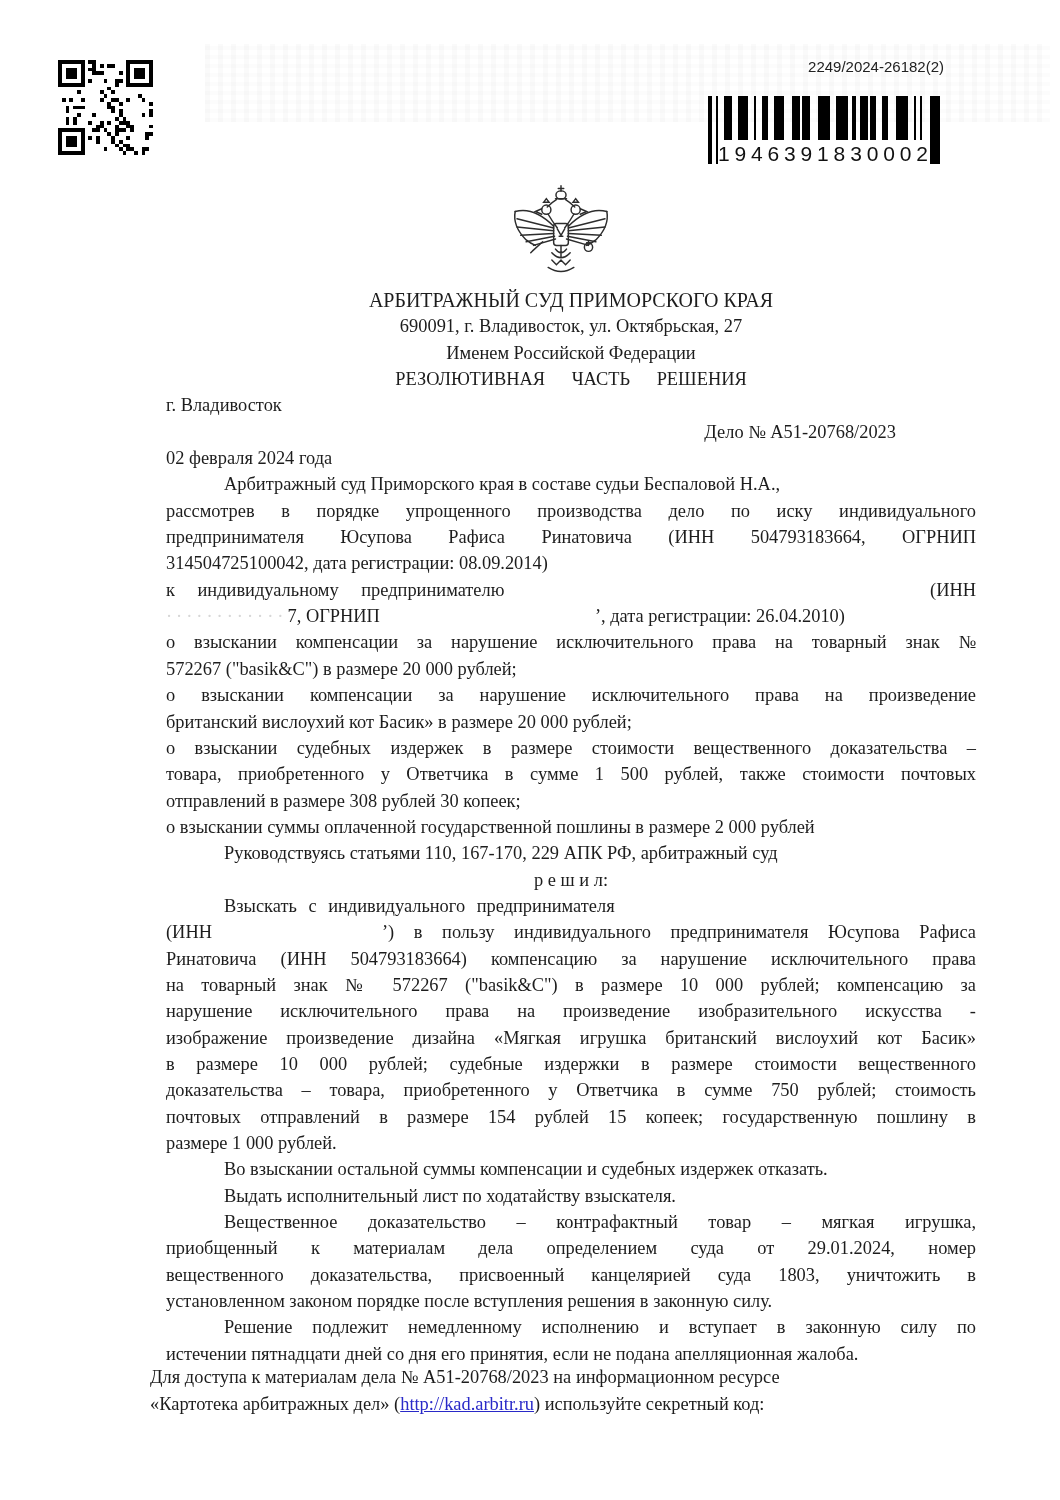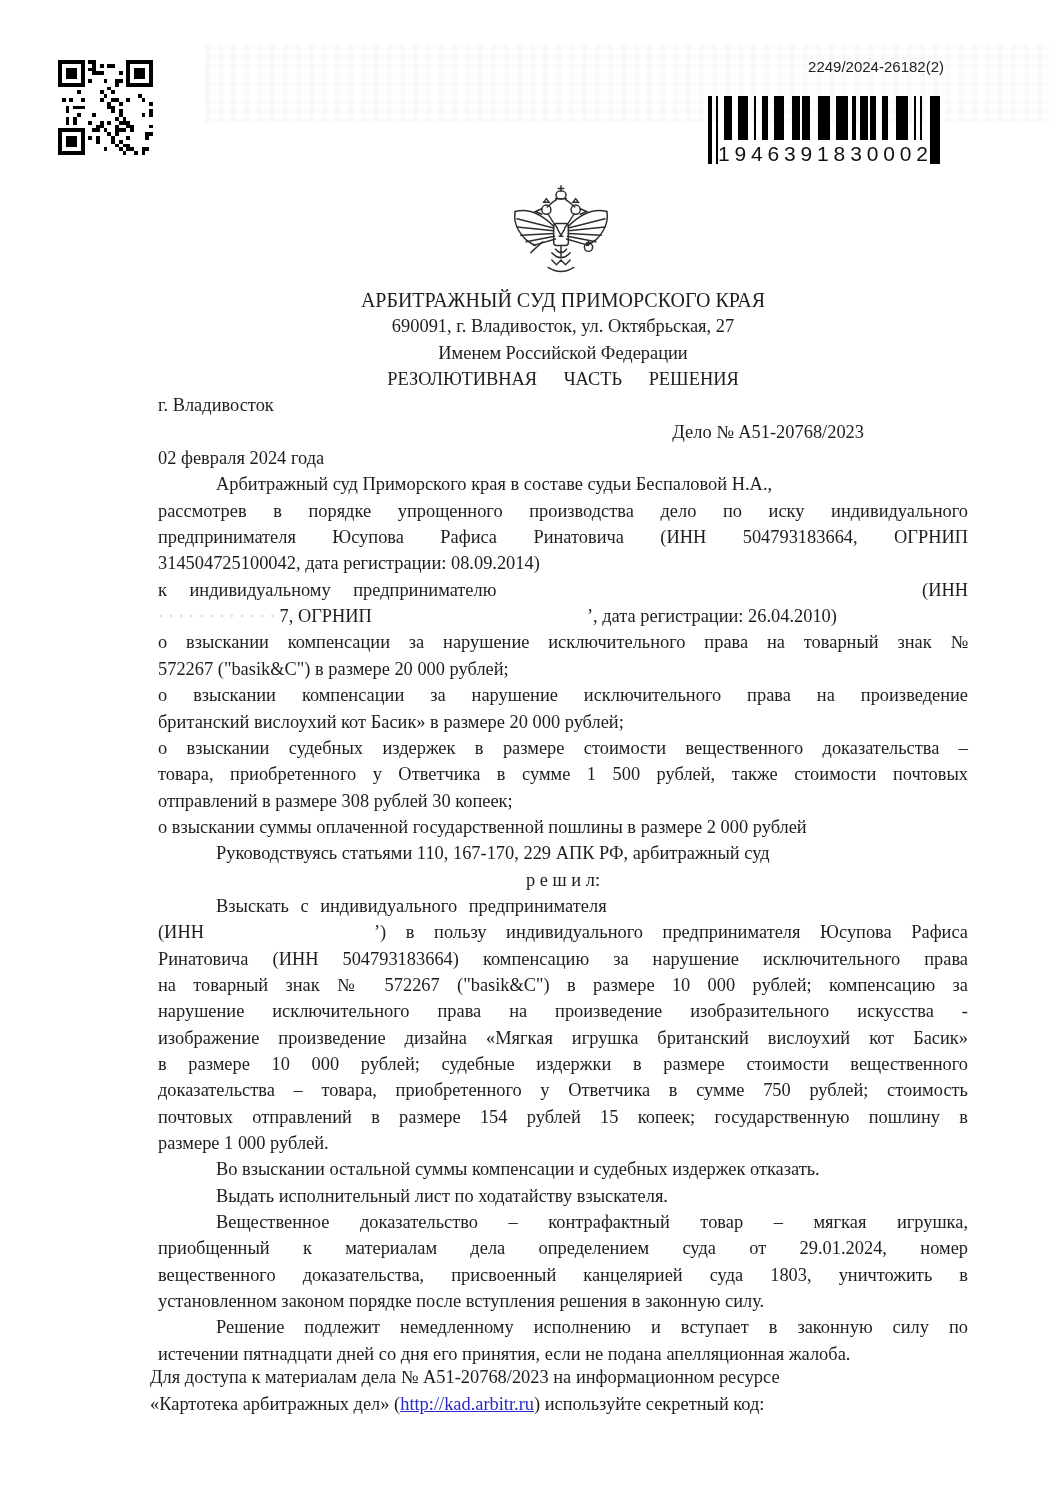--- a/index.html
+++ b/index.html
@@ -11,34 +11,34 @@
                     repeating-linear-gradient(0deg,rgba(0,0,0,0.012) 0 4px,transparent 4px 9px);}
   .qr{position:absolute;left:58px;top:60px;width:95px;height:95px;}
   .docnum{position:absolute;left:788px;top:58px;width:156px;text-align:right;
           font-family:"Liberation Sans","DejaVu Sans",sans-serif;font-size:15px;color:#222;}
   .barcode{position:absolute;left:708px;top:96px;width:232px;height:72px;}
   .bcdigits{position:absolute;left:10px;top:44px;width:210px;height:26px;background:#fff;
             display:flex;justify-content:space-between;align-items:flex-end;
             font-family:"Liberation Sans","DejaVu Sans",sans-serif;font-size:21px;color:#111;}
   .emblem{position:absolute;left:506px;top:182px;width:110px;height:103px;}
   
-  .doc{position:absolute;left:158px;top:287px;width:810px;
+  .doc{position:absolute;left:166px;top:287px;width:810px;
        font-size:18.4px;line-height:26.35px;}
   .footerblock{position:absolute;left:150px;top:1364px;width:810px;
        font-size:18.4px;line-height:27px;}
   .ln{min-height:26.35px;white-space:nowrap;}
   .ln.c{text-align:center;}
   .ln.j{text-align:justify;text-align-last:justify;-moz-text-align-last:justify;}
   .ln.between{display:flex;justify-content:space-between;white-space:nowrap;}
   .ind{text-indent:58px;}
   .hdr{text-align:center;}
   .courtname{font-size:20px;}
   .doctitle{word-spacing:22px;}
   .caserow{display:flex;flex-direction:column;}
-  .caserow .case{margin-left:auto;margin-right:104px;}
+  .caserow .case{margin-left:auto;margin-right:80px;}
   .wsw{word-spacing:18px;}
   .wsm{word-spacing:7px;}
   .gap{display:inline-block;height:1px;}
   .residue{color:#d7d7d7;letter-spacing:4px;}
   .link{color:#2929c8;text-decoration:underline;cursor:pointer;}
   svg{display:block;}
 </style>
 </head>
 <body>
 

